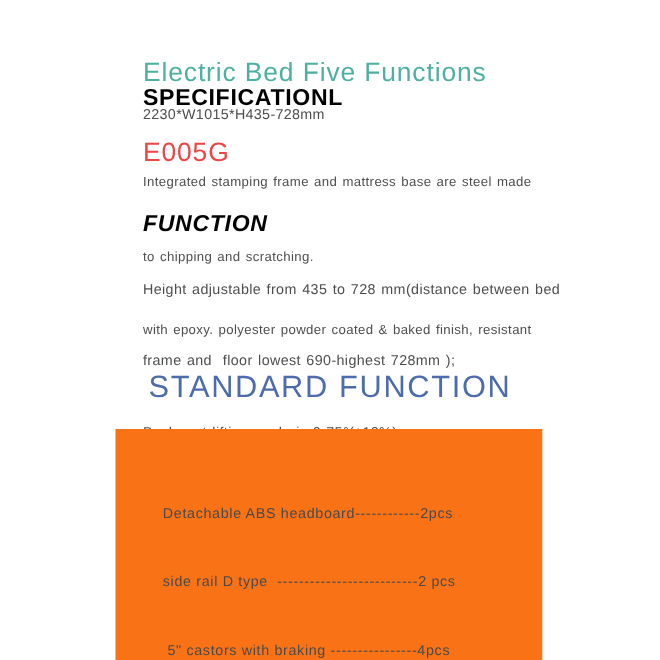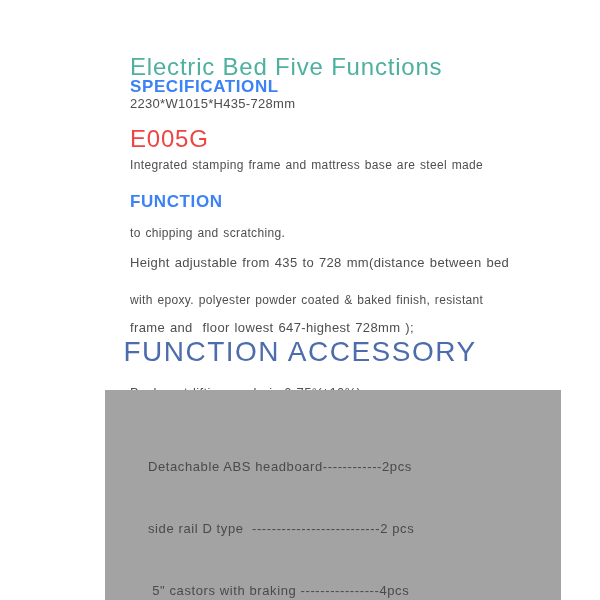--- a/index.html
+++ b/index.html
@@ -24,23 +24,23 @@
     line-height: 24px;
     letter-spacing: 0.8px;
     font-weight: 500;
     white-space: pre;
   }
   .title-line1 { color: #4db0a0; }
   .title-line2 { color: #ef4444; }
   .section-heading {
     position: absolute;
     left: 130px;
-    font-size: 17px;
+    font-size: 21px;
     font-weight: bold;
-    color: #3b82f6;
+    color: #000000;
     letter-spacing: 0.6px;
     white-space: pre;
     text-align: center;
   }
   .spec-heading { top: 77px; }
   .spec-dims {
     position: absolute;
     left: 130px;
     top: 96px;
     font-size: 13px;
@@ -52,21 +52,21 @@
     position: absolute;
     left: 130px;
     top: 109px;
     font-size: 12px;
     color: #4e4e4e;
     line-height: 22.5px;
     letter-spacing: 0.35px;
     word-spacing: 1px;
     white-space: pre;
   }
-  .function-heading { top: 192px; }
+  .function-heading { top: 192px; font-style: italic; }
   .function-lines {
     position: absolute;
     left: 130px;
     top: 208px;
     font-size: 13px;
     color: #4e4e4e;
     line-height: 21.8px;
     letter-spacing: 0.35px;
     word-spacing: 1px;
     white-space: pre;
@@ -80,23 +80,23 @@
     font-size: 28px;
     font-weight: 400;
     color: #4d6cab;
     letter-spacing: 1.5px;
     white-space: pre;
   }
   .accessory-box {
     position: absolute;
     left: 105px;
     top: 390px;
-    width: 456px;
+    width: 388px;
     height: 210px;
-    background: #a3a3a3;
+    background: #f97316;
   }
   .accessory-content {
     padding: 26px 20px 0 43px;
     font-size: 13px;
     color: #4a4a4a;
     line-height: 20.6px;
     letter-spacing: 0.6px;
     white-space: pre;
   }
 </style>
@@ -117,28 +117,28 @@
   <div class="spec-para">
     <div>Integrated stamping frame and mattress base are steel made</div>
     <div>to chipping and scratching.</div>
     <div>with epoxy. polyester powder coated &amp; baked finish, resistant</div>
   </div>
 
   <div class="section-heading function-heading">FUNCTION</div>
 
   <div class="function-lines">
     <div>Height adjustable from 435 to 728 mm(distance between bed</div>
-    <div>frame and  floor lowest 647-highest 728mm );</div>
+    <div>frame and  floor lowest 690-highest 728mm );</div>
     <div>Back-rest lifting angle is 0-75°(±10%)</div>
     <div>Knee-rest lifting angle is 0-35° (±10%)</div>
     <div>Trendelenburg 12°</div>
     <div> Reversed trendelenburg 12°</div>
   </div>
 
-  <div class="accessory-heading">FUNCTION ACCESSORY</div>
+  <div class="accessory-heading">STANDARD FUNCTION</div>
 
   <div class="accessory-box">
     <div class="accessory-content">
       <div>Detachable ABS headboard------------2pcs</div>
       <div>side rail D type  --------------------------2 pcs</div>
       <div> 5" castors with braking ----------------4pcs</div>
       
       
       
       

